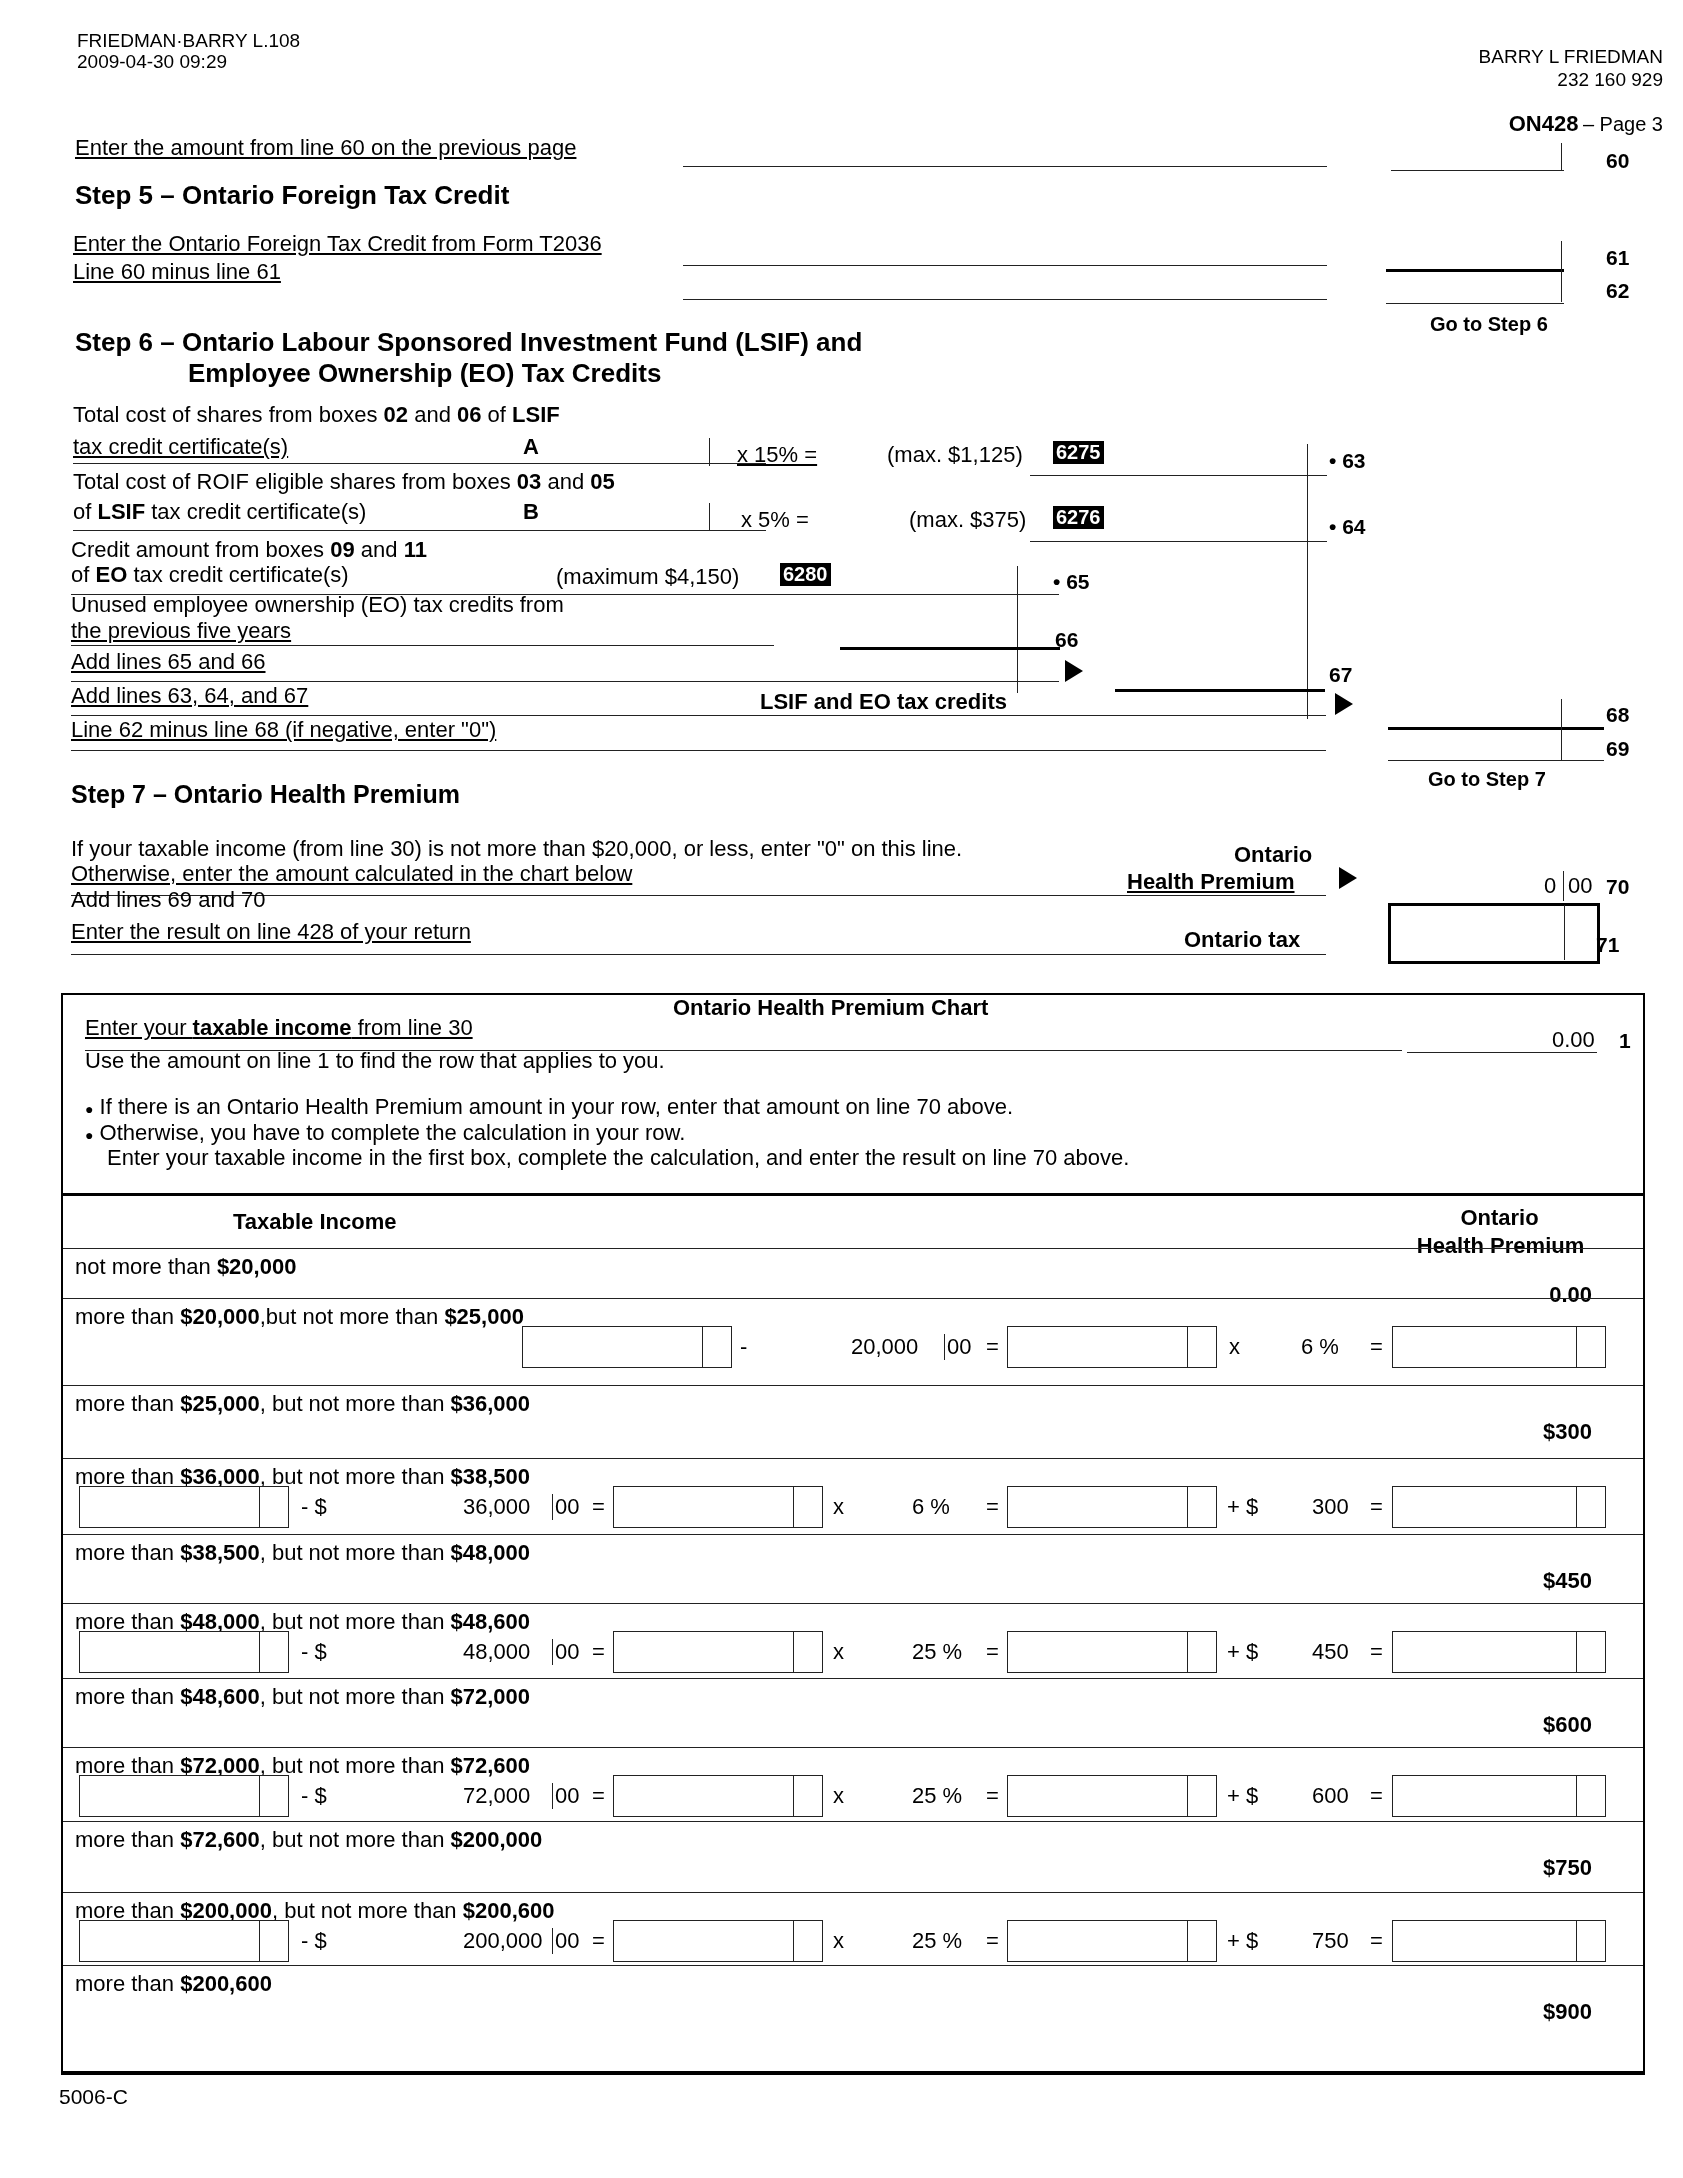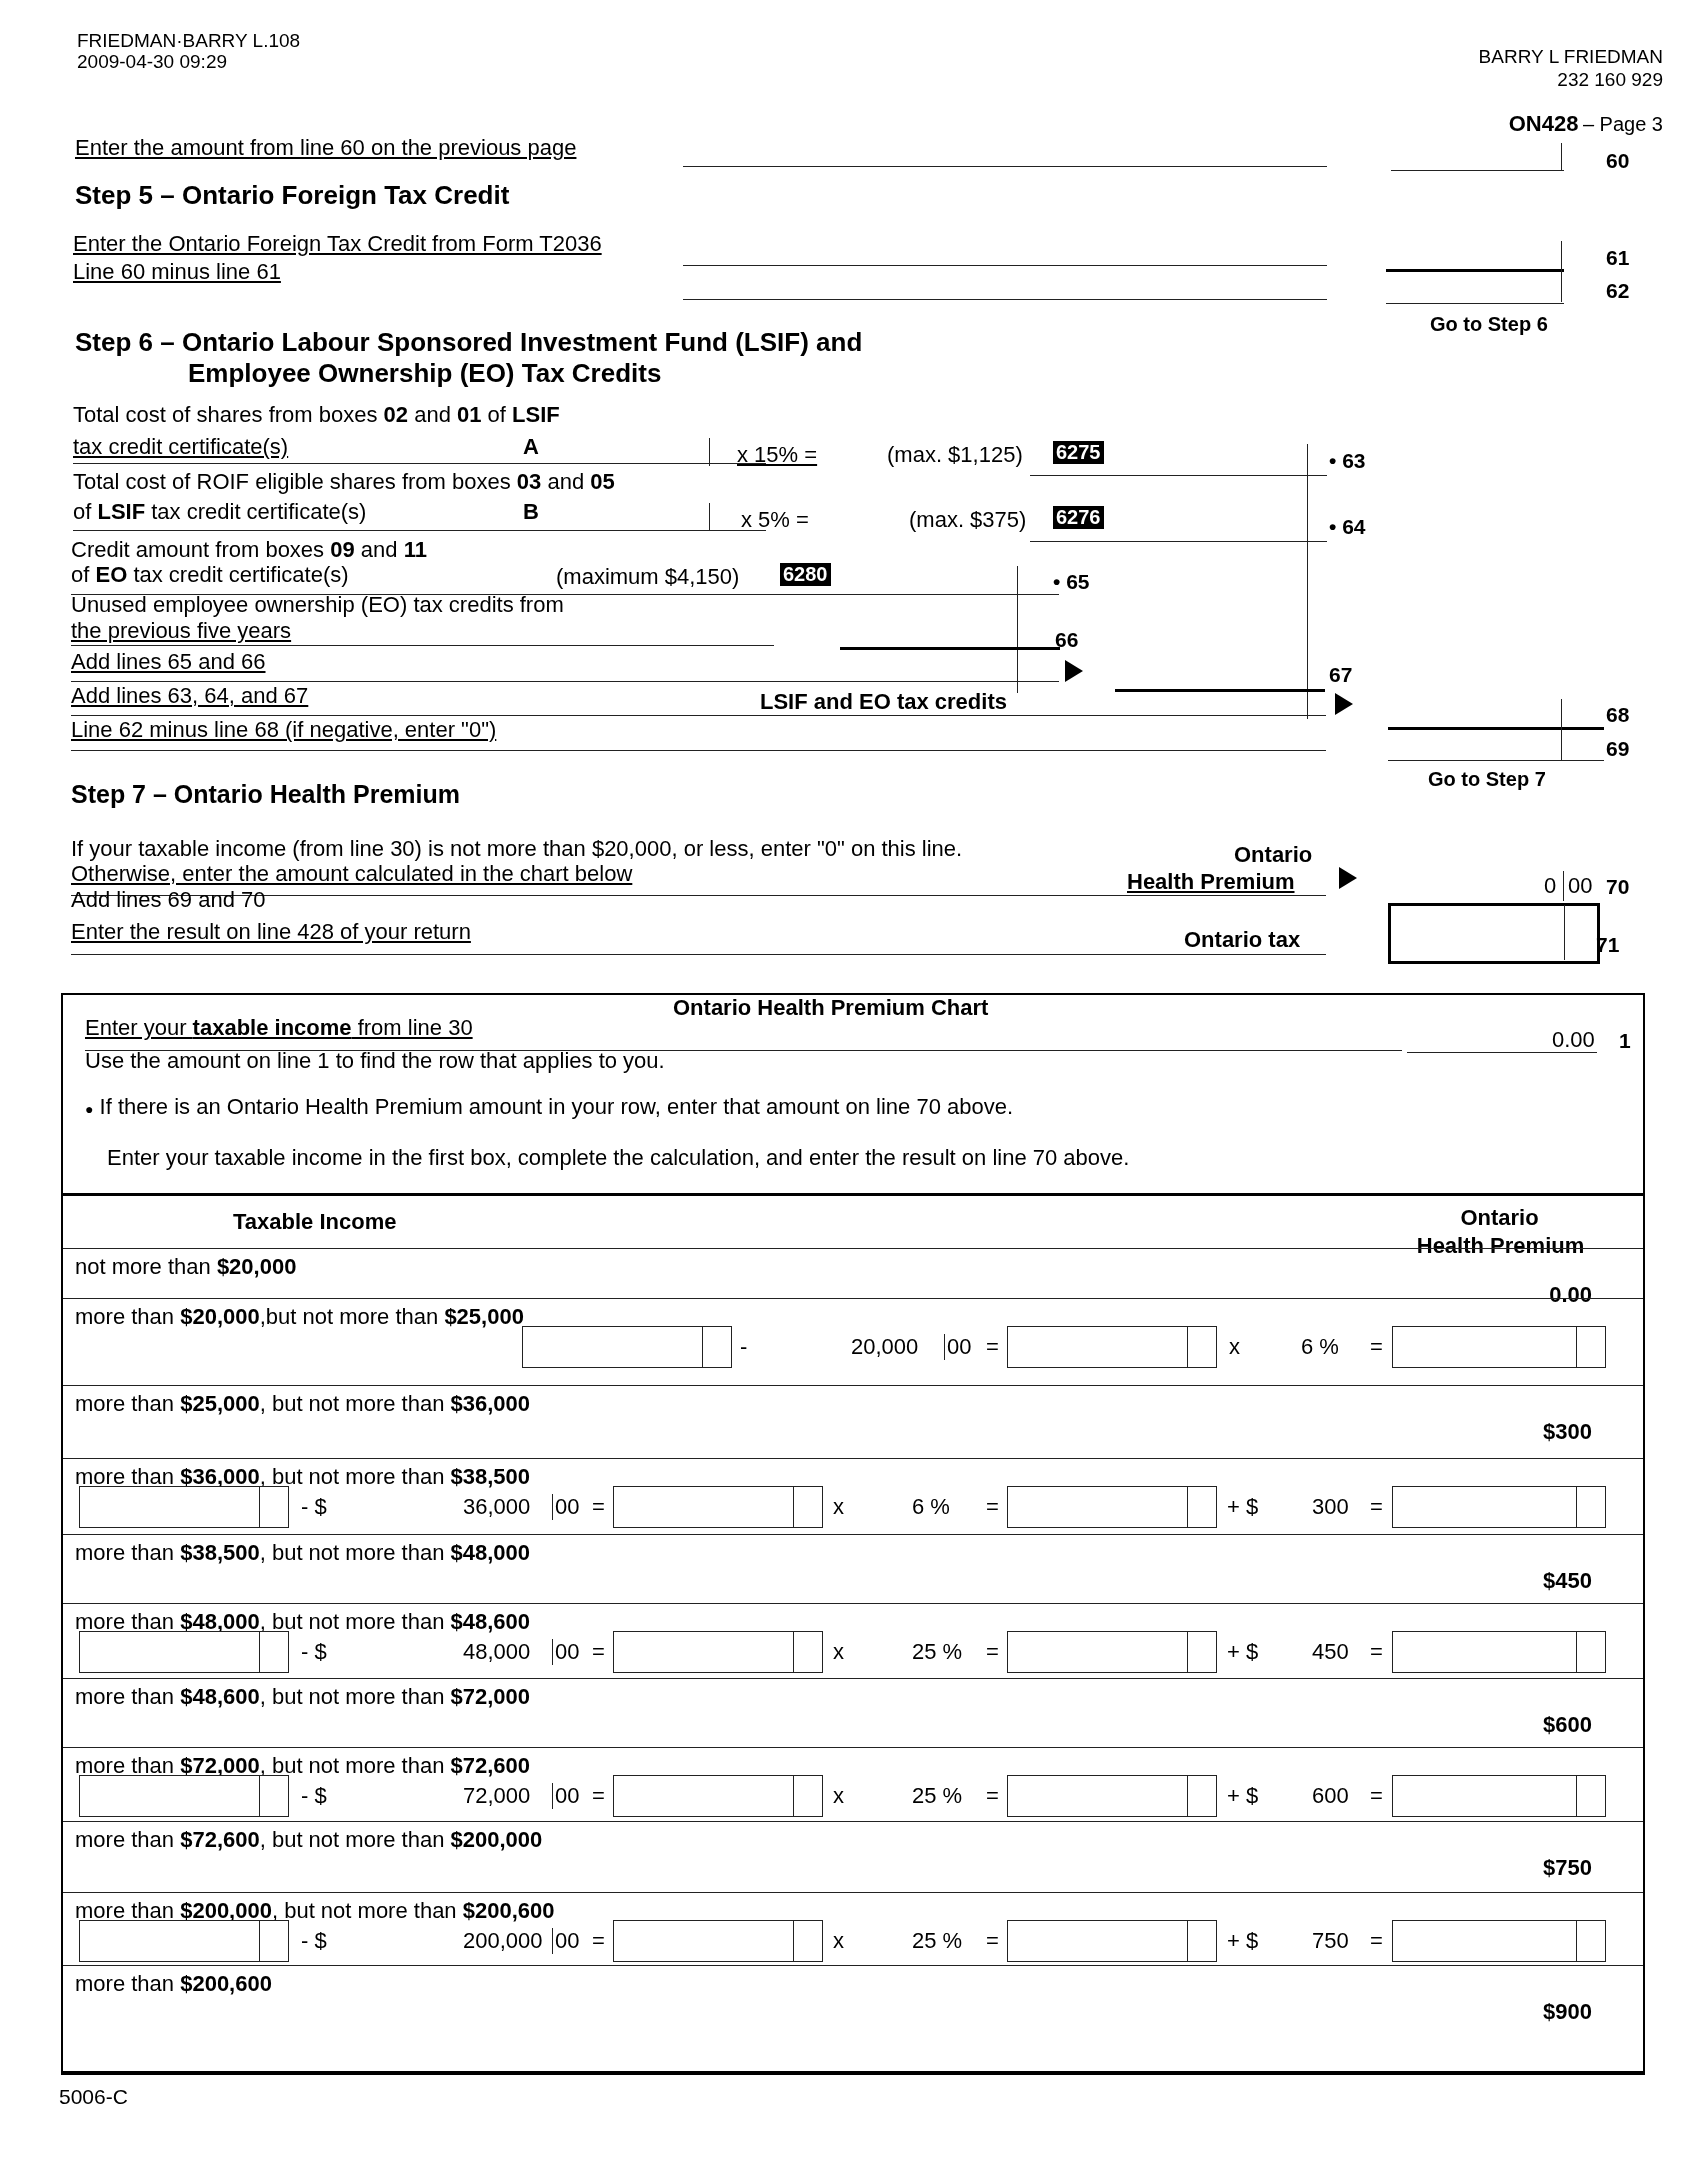--- a/index.html
+++ b/index.html
@@ -49,21 +49,21 @@
 <div class="abs num" style="left:1606px;top:246px;">61</div>
 <div class="abs t" style="left:73px;top:259px;text-decoration:underline;">Line 60 minus line 61</div>
 <div class="hr" style="left:683px;top:299px;width:644px;"></div>
 <div class="hr" style="left:1386px;top:303px;width:178px;"></div>
 <div class="abs num" style="left:1606px;top:279px;">62</div>
 <div class="abs b" style="left:1430px;top:313px;font-size:20px;">Go to Step 6</div>
 
 <div class="abs h" style="left:75px;top:327px;">Step 6 – Ontario Labour Sponsored Investment Fund (LSIF) and</div>
 <div class="abs h" style="left:188px;top:358px;">Employee Ownership (EO) Tax Credits</div>
 
-<div class="abs t" style="left:73px;top:402px;"><span>Total cost of shares from boxes </span><b>02</b><span> and </span><b>01</b><span> of </span><b>LSIF</b></div>
+<div class="abs t" style="left:73px;top:402px;"><span>Total cost of shares from boxes </span><b>02</b><span> and </span><b>06</b><span> of </span><b>LSIF</b></div>
 <div class="abs t" style="left:73px;top:434px;text-decoration:underline;">tax credit certificate(s)</div>
 <div class="abs t b" style="left:523px;top:434px;">A</div>
 <div class="hr" style="left:73px;top:463px;width:693px;"></div>
 <div class="vr" style="left:709px;top:438px;height:28px;"></div>
 <div class="abs t" style="left:737px;top:442px;text-decoration:underline;">x 15% =</div>
 <div class="abs t" style="left:798px;top:442px;left:798px;"></div>
 <div class="abs t" style="left:798px;top:442px;left:798px;"></div>
 <div class="abs t" style="left:798px;top:442px;"></div>
 <div class="abs t" style="left:798px;top:442px;"></div>
 <div class="abs t" style="left:798px;top:442px;"></div>
@@ -143,20 +143,21 @@
 
 <div class="chart">
   <div class="abs t b" style="left:610px;top:0px;">Ontario Health Premium Chart</div>
   <div class="abs t" style="left:22px;top:20px;text-decoration:underline;"><span>Enter your </span><b>taxable income</b><span> from line 30</span></div>
   <div class="hr" style="left:22px;top:55px;width:1317px;"></div>
   <div class="hr" style="left:1344px;top:57px;width:190px;"></div>
   <div class="abs t" style="left:1489px;top:32px;">0.00</div>
   <div class="abs num" style="left:1556px;top:34px;">1</div>
   <div class="abs t" style="left:22px;top:53px;">Use the amount on line 1 to find the row that applies to you.</div>
   <div class="abs t" style="left:22px;top:99px;"><span style="font-size:14px;">●</span> <span>If there is an Ontario Health Premium amount in your row, enter that amount on line 70 above.</span></div>
+  <div class="abs t" style="left:22px;top:125px;"><span style="font-size:14px;">●</span> <span>Otherwise, you have to complete the calculation in your row.</span></div>
   <div class="abs t" style="left:44px;top:150px;">Enter your taxable income in the first box, complete the calculation, and enter the result on line 70 above.</div>
   <div class="row-div" style="top:198px;border-top:3px solid #000;"></div>
 
   <div class="abs t b" style="left:170px;top:214px;">Taxable Income</div>
   <div class="abs t b" style="left:1364px;top:210px;text-align:center;width:145px;">Ontario</div>
   <div class="abs t b" style="left:1307px;top:238px;text-align:center;width:261px;">Health Premium</div>
 
   <div id="ohp-rows">
       <div class="abs" style="left: 0px; right: 0px; top: 253px; height: 50px;">
         <div class="row-div" style="top: 0px;"></div>

